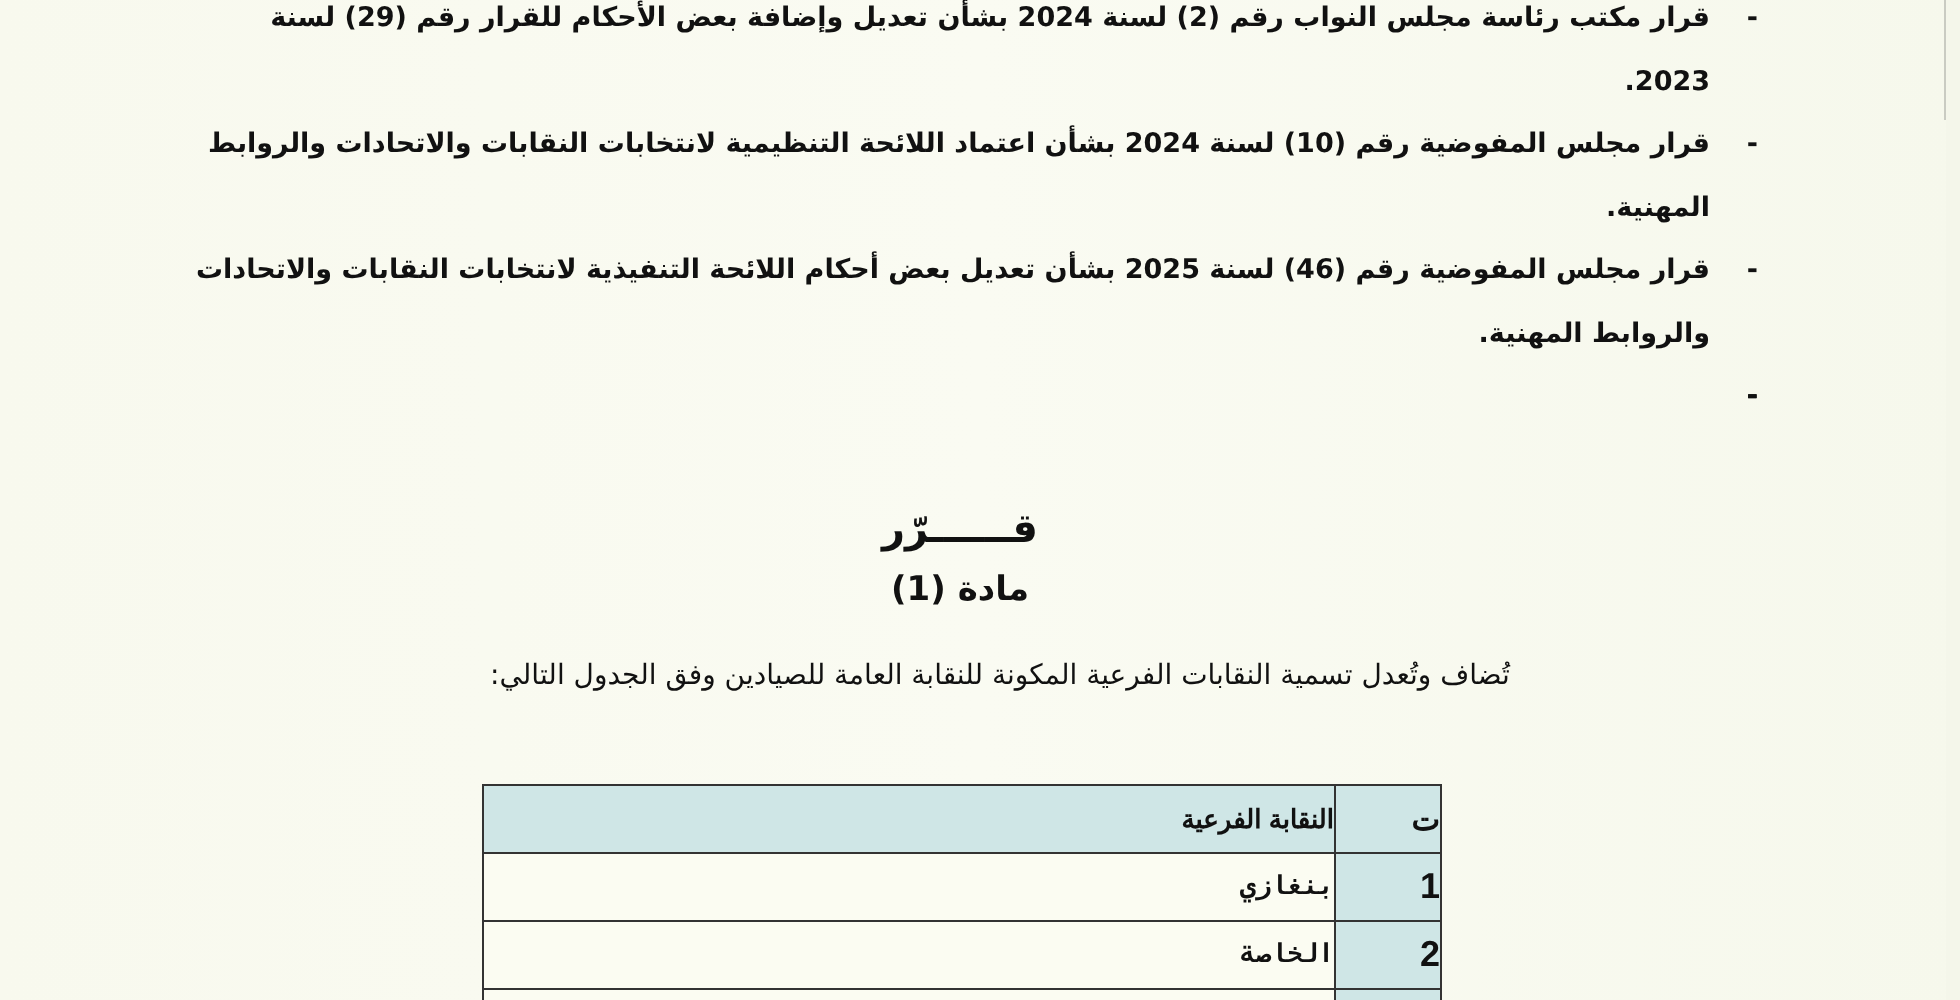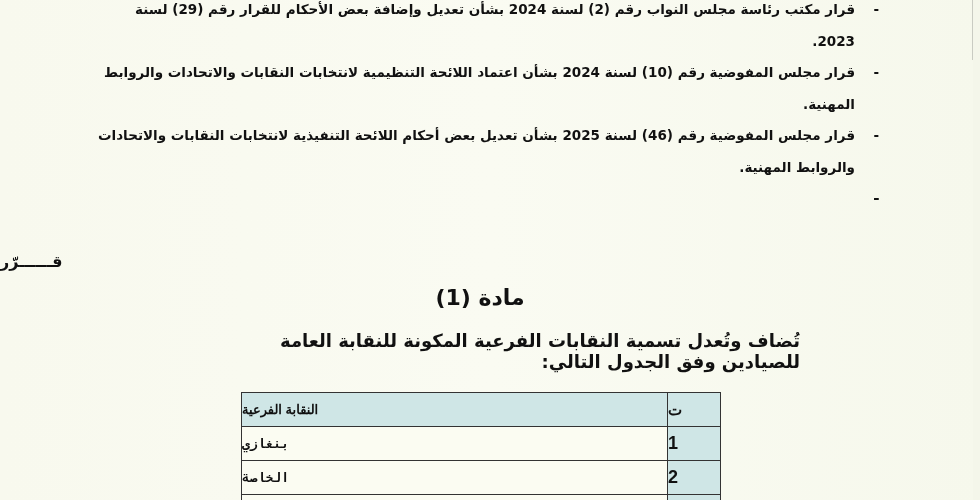--- a/index.html
+++ b/index.html
@@ -54,58 +54,58 @@
     .ref-dash {
       position: absolute;
       right: -24px;
       top: 0;
       font-weight: bold;
     }
     .decision-title {
       position: absolute;
       left: 0; width: 960px;
       top: 252px;
-      text-align: left;
+      text-align: center;
       direction: rtl;
       font-weight: bold;
-      font-size: 16px;
+      font-size: 20px;
     }
     .article-title {
       position: absolute;
       left: 0; width: 960px;
       top: 285px;
       text-align: center;
       direction: rtl;
       font-weight: bold;
-      font-size: 22px;
+      font-size: 17px;
     }
     .article-body {
       position: absolute;
       left: 200px;
       width: 600px;
       top: 330px;
       direction: rtl;
-      text-align: right;
-      font-weight: bold;
-      font-size: 18px;
+      text-align: center;
+      font-weight: normal;
+      font-size: 14px;
     }
     table.sub-unions {
       position: absolute;
       left: 241px;
       top: 392px;
       width: 480px;
       border-collapse: collapse;
       direction: rtl;
       font-family: "Liberation Sans", sans-serif;
     }
     table.sub-unions td, table.sub-unions th {
       border: 1.5px solid #333;
       height: 33px;
       padding: 0;
-      text-align: left;
+      text-align: right;
       font-weight: bold;
     }
     table.sub-unions th {
       background: #cfe6e6;
       font-size: 13px;
     }
     table.sub-unions td.num {
       width: 52px;
       background: #cfe6e6;
       font-size: 18px;

